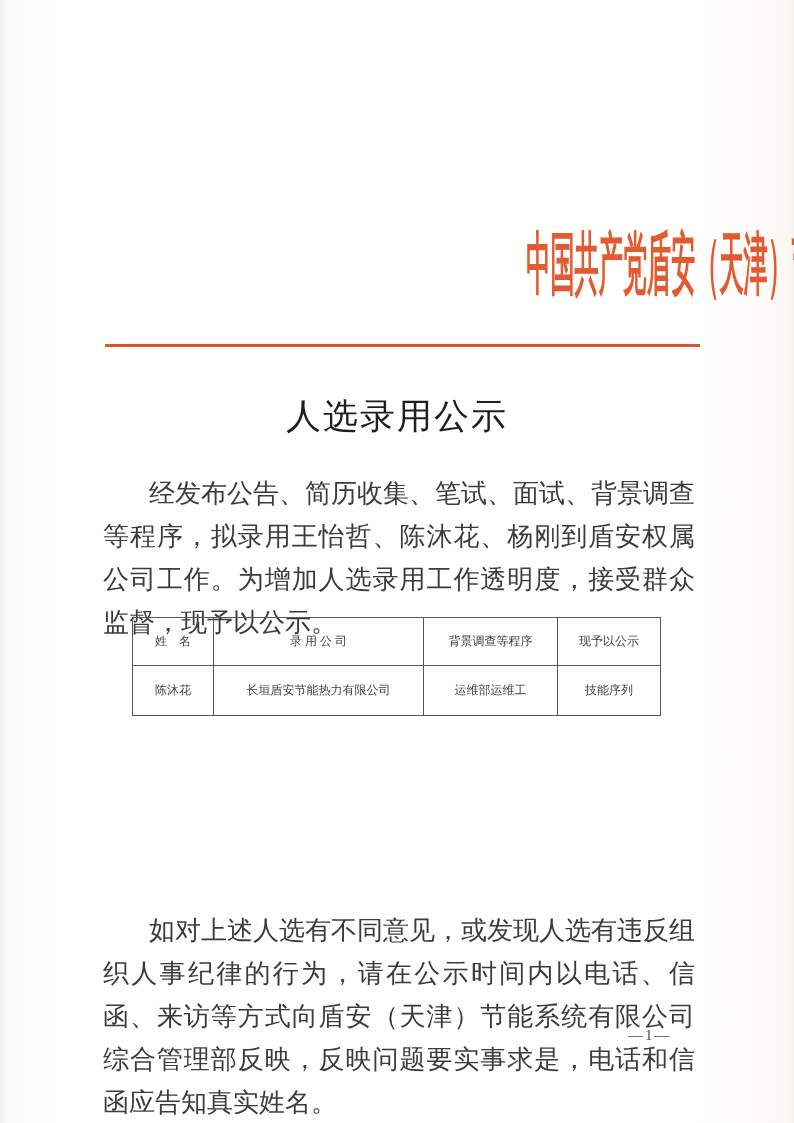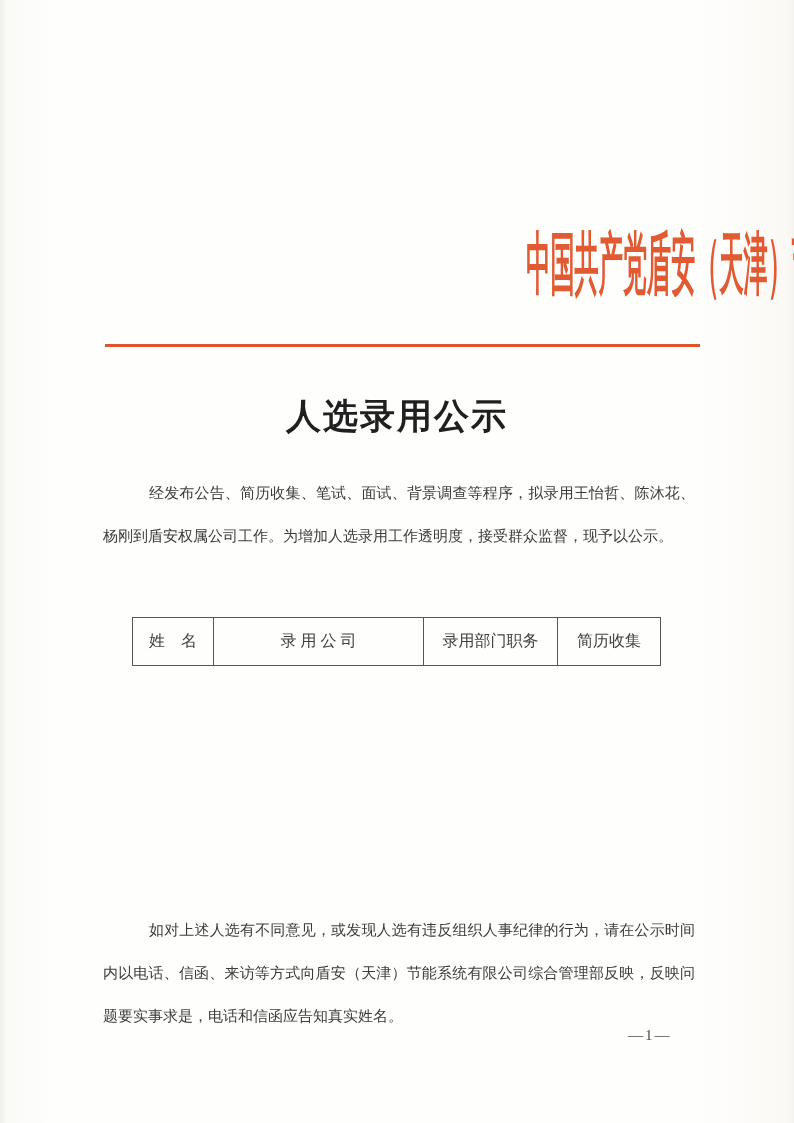--- a/index.html
+++ b/index.html
@@ -49,48 +49,48 @@
   
   .doc-title {
     position: absolute;
     top: 392px;
     left: 0;
     width: 794px;
     margin: 0;
     text-align: center;
     font-size: 35px;
     line-height: 50px;
-    font-weight: bold;
+    font-weight: normal;
     letter-spacing: 2px;
     color: #1f1f1f;
   }
   
   .body-para {
     position: absolute;
     left: 103px;
     width: 592px;
     margin: 0;
-    font-size: 15px;
+    font-size: 26px;
     line-height: 43px;
     text-align: justify;
     text-justify: inter-ideograph;
     text-indent: 46px;
     color: #3b3b3b;
   }
   .para1 { top: 472px; }
   .para2 { top: 909px; }
   
   .hire-table {
     position: absolute;
     top: 617px;
     left: 132px;
     width: 528px;
     border-collapse: collapse;
     table-layout: fixed;
-    font-size: 16px;
+    font-size: 12px;
     color: #3f3f3f;
     padding-left: 16px;
   }
   .hire-table col.c1 { width: 81px; }
   .hire-table col.c2 { width: 210px; }
   .hire-table col.c3 { width: 134px; }
   .hire-table col.c4 { width: 103px; }
   .hire-table th, .hire-table td {
     border: 1px solid #565656;
     text-align: center;
@@ -132,25 +132,31 @@
     <colgroup>
       <col class="c1">
         <col class="c2">
         <col class="c3">
         <col class="c4">
     </colgroup>
     <thead>
       <tr>
         <th>姓　名</th>
         <th>录 用 公 司</th>
-        <th>录用部门职务</th>
-        <th>简历收集</th>
+        <th>背景调查等程序</th>
+        <th>现予以公示</th>
       </tr>
     </thead>
     <tbody>
+      <tr>
+        <td>陈沐花</td>
+        <td>长垣盾安节能热力有限公司</td>
+        <td>运维部运维工</td>
+        <td>技能序列</td>
+      </tr>
     </tbody>
   </table>
 
   <p class="body-para para2">如对上述人选有不同意见，或发现人选有违反组织人事纪律的行为，请在公示时间内以电话、信函、来访等方式向盾安（天津）节能系统有限公司综合管理部反映，反映问题要实事求是，电话和信函应告知真实姓名。</p>
 
   <div class="page-number">—1—</div>
 
 </div>
 
 </body></html>

